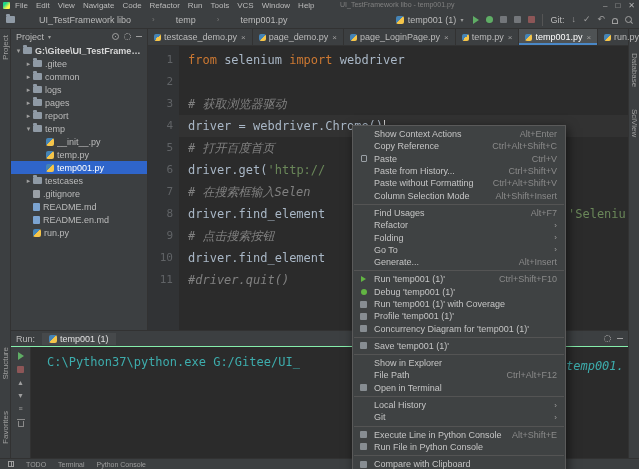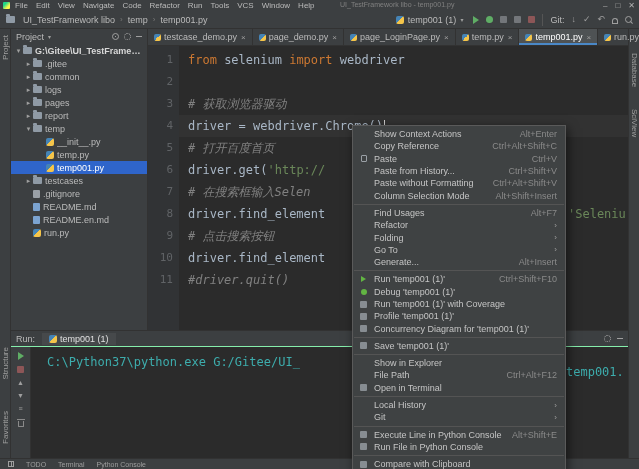--- a/index.html
+++ b/index.html
@@ -15,21 +15,21 @@
   .app-icon { width:7px; height:7px; margin:0 5px 0 3px; flex:none;
     background:linear-gradient(135deg,#21d789 30%,#fcf84a 70%); border-radius:1px; }
   .menus { display:flex; gap:8px;text-align:center; }
   .menu-item { white-space:nowrap; color:#bbbbbb; }
   .title-text { position:absolute; left:340px; top:1px; color:#808080; font-size:7px; white-space:nowrap; }
   .win-controls { position:absolute; right:4px; top:0; height:11px; display:flex; gap:8px; align-items:center; font-size:8px; color:#b0b0b0; }
   
   .toolbar { position:absolute; top:11px; left:0; right:0; height:18px;
     display:flex; align-items:center; padding:0 6px; font-size:9px;
     border-bottom:1px solid #323232; background:#3c3f41; }
-  .crumbs { display:flex; align-items:center; gap:5px; }
+  .crumbs { display:flex; align-items:center; gap:21px; }
   .crumb-sep { color:#777; font-size:8px; }
   .toolbar-right { margin-left:auto; display:flex; align-items:center; gap:7px; }
   .run-config { display:flex; align-items:center; gap:4px; padding:1px 3px; }
   .ic-pysmall { width:8px; height:8px; border-radius:2px; flex:none;
     background:linear-gradient(135deg,#4584b6 50%,#f5c54a 50%); }
   .caret-down { color:#9f9f9f; font-size:6px; }
   .tb-run { width:0; height:0; border-left:6px solid #5fad65; border-top:4px solid transparent; border-bottom:4px solid transparent; }
   .tb-debug { width:7px; height:7px; background:#5fad65; border-radius:50% 50% 45% 45%; }
   .tb-sq { width:7px; height:7px; background:#8a8f93; border-radius:1px; opacity:.7; }
   .tb-stop { width:7px; height:7px; background:#a15c5c; border-radius:1px; opacity:.8; }
@@ -111,21 +111,21 @@
   .icon-min { width:6px; height:1px; background:#9f9f9f; }
   .rp-body { flex:1; display:flex; background:#2b2b2b; border-top:1px solid #86efac; }
   .rp-toolbar { width:20px; flex:none; background:#3c3f41; border-right:1px solid #323232;
     display:flex; flex-direction:column; align-items:center; padding-top:5px; gap:6px; }
   .rp-toolbar .glyph { font-size:7px; }
   .icon-trash { width:6px; height:6px; border:1px solid #8a8a8a; border-top:none; border-radius:0 0 1px 1px; position:relative; margin-top:3px; }
   .icon-trash::before { content:""; position:absolute; top:-2px; left:-2px; right:-2px; height:1px; background:#8a8a8a; }
   .console { flex:1; position:relative; padding:5px 0 0 16px; color:#3dadad;
     font-family:"DejaVu Sans Mono", monospace; font-size:12px; }
   .console .l1 { height:20px; line-height:20px; white-space:pre; }
-  .l1-tail { position:absolute; left:535px; top:15px; height:20px; line-height:20px; }
+  .l1-tail { position:absolute; left:535px; top:9px; height:20px; line-height:20px;font-style:italic; }
   .console .l2 { margin-top:32px; height:20px; line-height:20px; white-space:pre; }
   
   .statusbar { position:absolute; left:0; right:0; bottom:0; height:11px; background:#3c3f41;
     border-top:1px solid #323232; display:flex; align-items:center; gap:12px; padding:0 8px; font-size:7px; color:#9f9f9f; }
   .sb-grid { width:6px; height:6px; border:1px solid #9f9f9f; position:relative; }
   .sb-grid::after { content:""; position:absolute; left:2px; top:0; bottom:0; width:1px; background:#9f9f9f; }
 </style>
 </head>
 <body>
 

